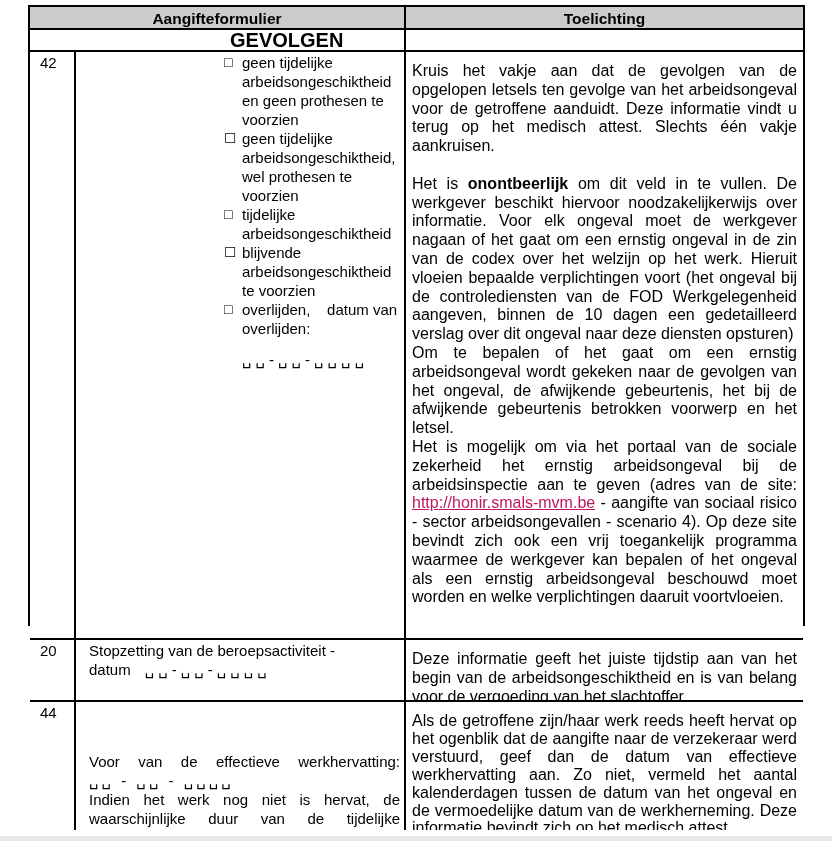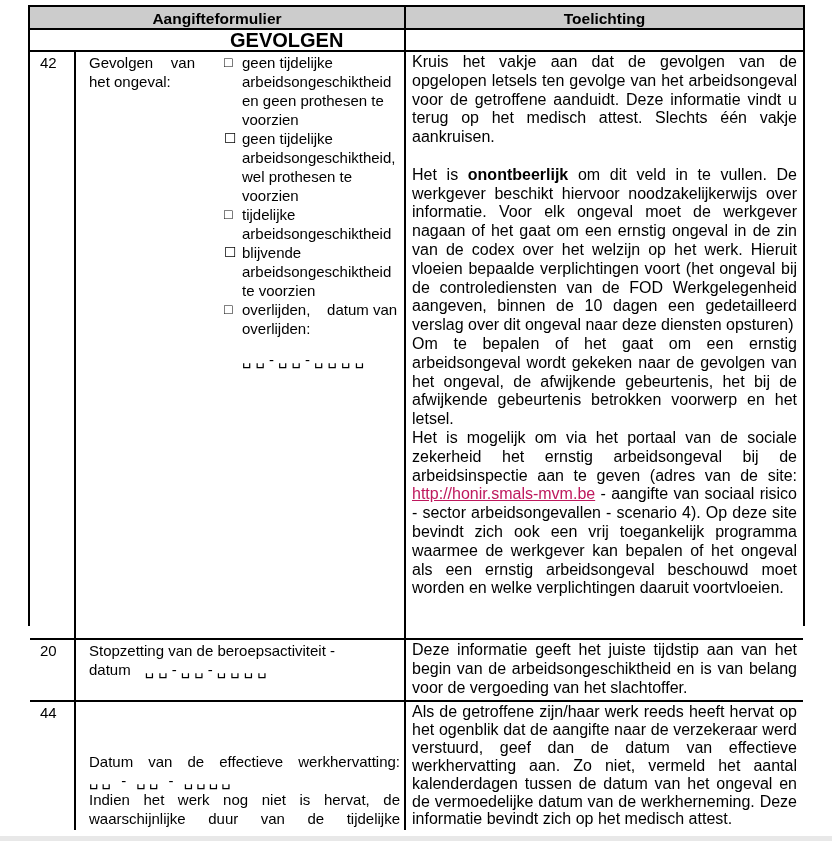--- a/index.html
+++ b/index.html
@@ -70,20 +70,21 @@
   .form44 { padding-top: 50px; }
   .just-line { text-align: justify; text-align-last: justify; }
   .slots44 { letter-spacing: 3px; }
   .note { text-align: justify; }
   .dots { margin: 0 5px 0 6px; letter-spacing: 1px; }
 
   .expl {
     font-size: 16px; line-height: 18.8px;
     padding: 1px 6px 0 6px;
     text-align: justify;
+    margin-top: 9px;
   }
   .expl p { margin: 0; }
   .expl .mb { margin-bottom: 18.8px; }
   .expl44 { line-height: 17.9px; }
   .link { color: #be185d; text-decoration: underline; cursor: pointer; }
 
   .edge-bar {
     position: absolute; left: 0; right: 0; top: 836px; height: 5px;
     background: #e8e8e8;
   }
@@ -105,21 +106,20 @@
     <div class="cell sec br bb g-sl">
       <span>GEVOLGEN</span>
     </div>
     <div class="cell bb g-sr"></div>
 
     <div class="cell num br bb g-42n">
       <span>42</span>
     </div>
     <div class="cell form br bb g-42f">
       <div class="r42flex">
-        <div class="lbl">Gevolgen van het ongeval:</div>
         <div class="opts">
           <div class="opt">
             <span class="box">□</span>
             <span class="otext">geen tijdelijke arbeidsongeschiktheid en geen prothesen te voorzien</span>
           </div>
           <div class="opt">
             <span class="box">☐</span>
             <span class="otext">geen tijdelijke arbeidsongeschiktheid, wel prothesen te voorzien</span>
           </div>
           <div class="opt">
@@ -155,21 +155,21 @@
       </div>
     </div>
     <div class="cell expl bb g-43e">
       <p>Deze informatie geeft het juiste tijdstip aan van het begin van de arbeidsongeschiktheid en is van belang voor de vergoeding van het slachtoffer.</p>
     </div>
 
     <div class="cell num br g-44n">
       <span>44</span>
     </div>
     <div class="cell form form44 br g-44f">
-      <div class="just-line">Datum van de effectieve werkhervatting:</div>
+      <div class="just-line">Voor van de effectieve werkhervatting:</div>
       <div class="slots slots44">␣␣ - ␣␣ - ␣␣␣␣</div>
       <div class="note">
         <span>Indien het werk nog niet is hervat, de waarschijnlijke duur van de tijdelijke arbeidsongeschiktheid:</span><span class="dots">.............</span><span>dagen</span>
       </div>
     </div>
     <div class="cell expl expl44 g-44e">
       <p>Als de getroffene zijn/haar werk reeds heeft hervat op het ogenblik dat de aangifte naar de verzekeraar werd verstuurd, geef dan de datum van effectieve werkhervatting aan. Zo niet, vermeld het aantal kalenderdagen tussen de datum van het ongeval en de vermoedelijke datum van de werkherneming. Deze informatie bevindt zich op het medisch attest.</p>
     </div>
 
   </div>

